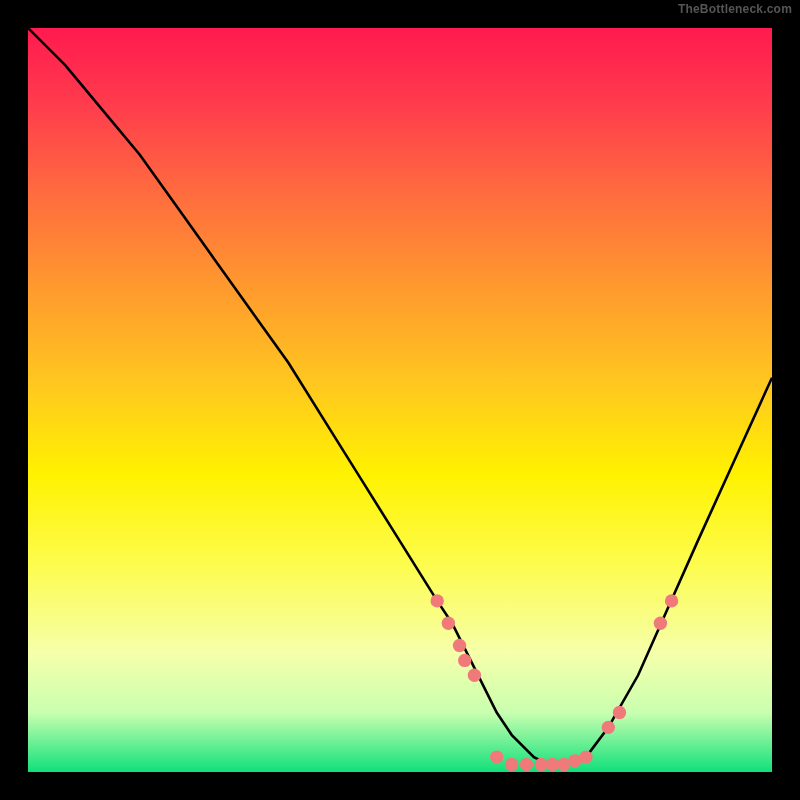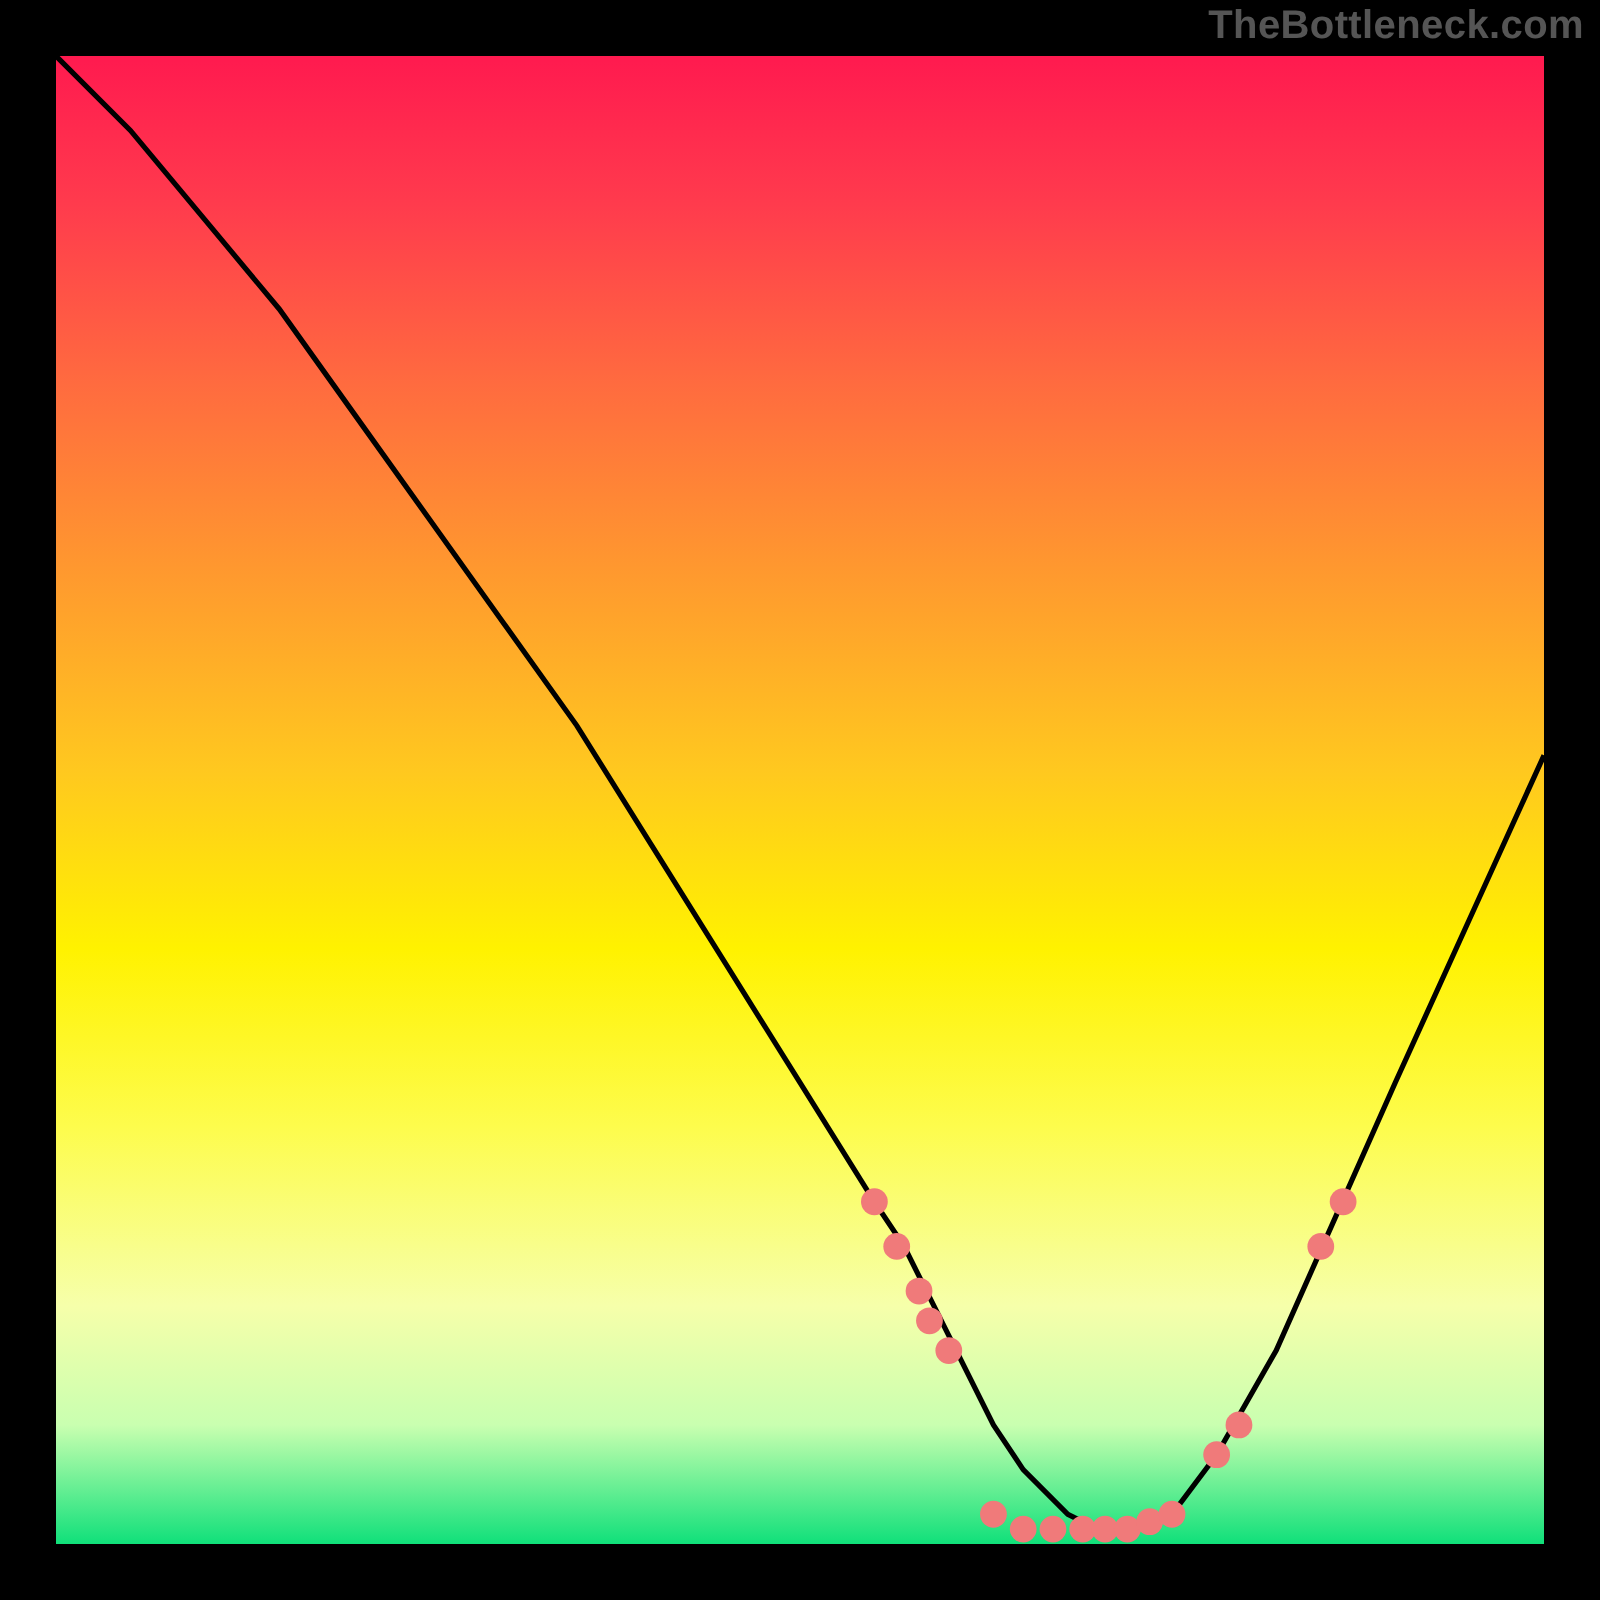--- a/index.html
+++ b/index.html
@@ -14,21 +14,21 @@
   .container {
     position: relative;
     width: 800px;
     height: 800px;
   }
   .attribution {
     position: absolute;
     top: 2px;
     right: 8px;
     color: #555555;
-    font-size: 20px;
+    font-size: 12px;
     font-weight: 600;
     letter-spacing: 0.2px;
     z-index: 5;
   }
   .plot-area {
     position: absolute;
     left: 28px;
     top: 28px;
     width: 744px;
     height: 744px;

